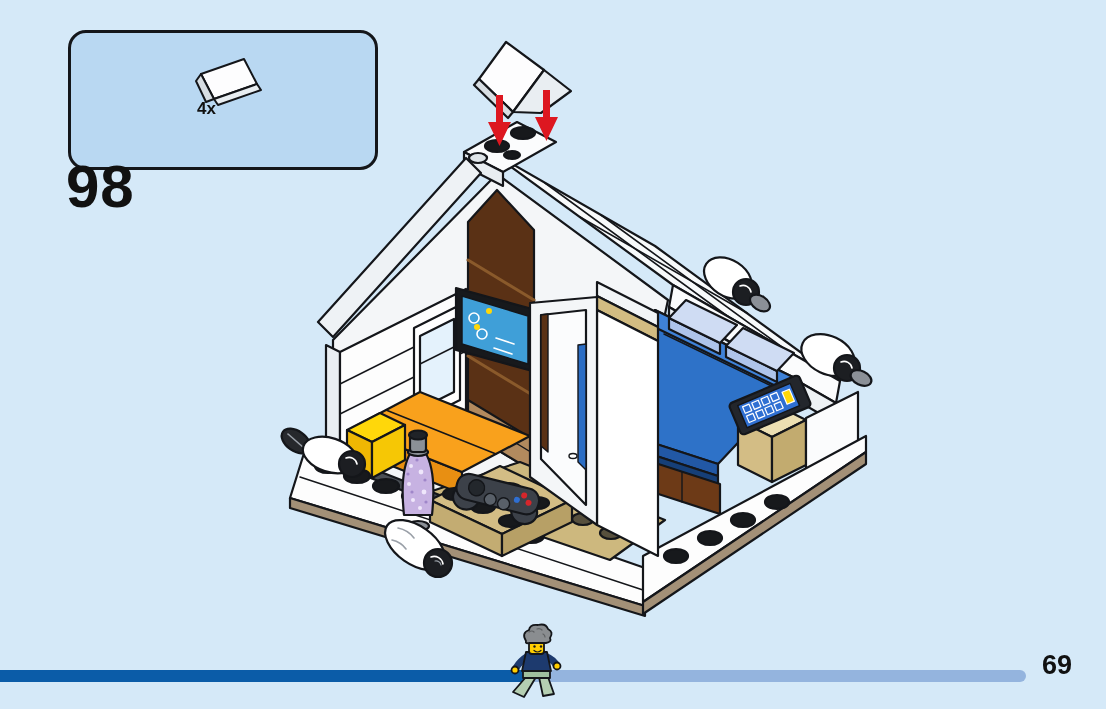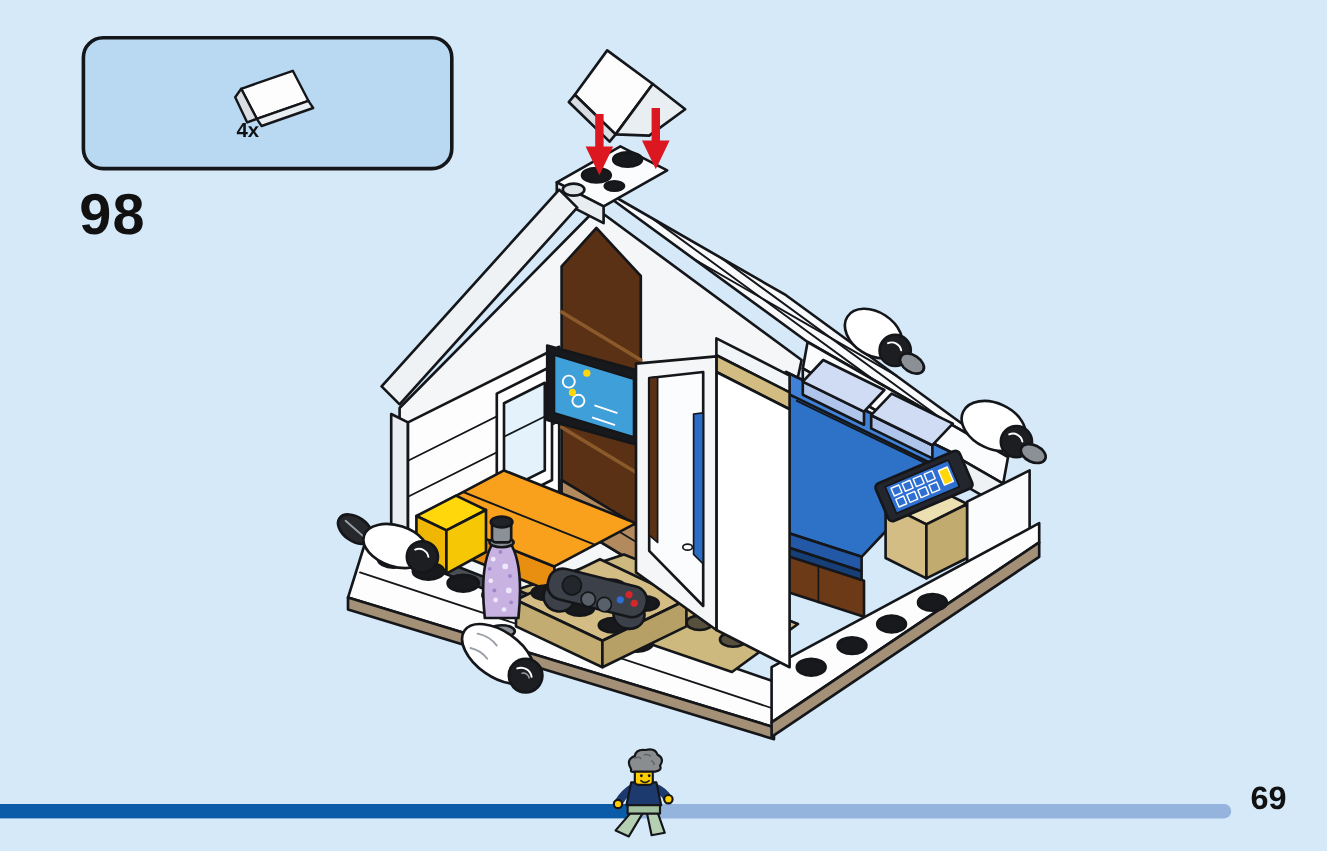--- a/index.html
+++ b/index.html
@@ -6,31 +6,31 @@
     --bg:#d5e9f8; --box-fill:#b9d8f2; --outline:#14161a; --arrow:#dd1720;
     --bar-dark:#0b5ca8; --bar-light:#94b4de; --text:#111111;
   }
   html,body{margin:0;padding:0;}
   body{
     width:1106px;height:709px;position:relative;overflow:hidden;
     background:var(--bg);
     font-family:"Liberation Sans","DejaVu Sans",sans-serif;color:var(--text);
   }
   .callout{
-    position:absolute;left:68px;top:30px;width:310px;height:112px;
+    position:absolute;left:68px;top:30px;width:310px;height:140px;
     background:var(--box-fill);border:3px solid var(--outline);border-radius:18px;
     box-sizing:border-box;
     padding-left:48px;
   }
   .callout svg{position:absolute;left:0;top:0;}
   .callout .qty{
     position:absolute;left:126px;top:66px;font-size:17px;font-weight:700;color:var(--text);
   }
   .step-number{
-    position:absolute;left:66px;top:152px;font-size:48px;font-weight:700;
+    position:absolute;left:66px;top:152px;font-size:60px;font-weight:700;
     letter-spacing:1px;color:var(--text);
   }
   .page-number{
     position:absolute;left:1042px;top:650px;font-size:27px;font-weight:700;color:var(--text);
   }
   .scene{position:absolute;left:0;top:0;width:1106px;height:709px;}
 </style>
 </head>
 <body>
 

